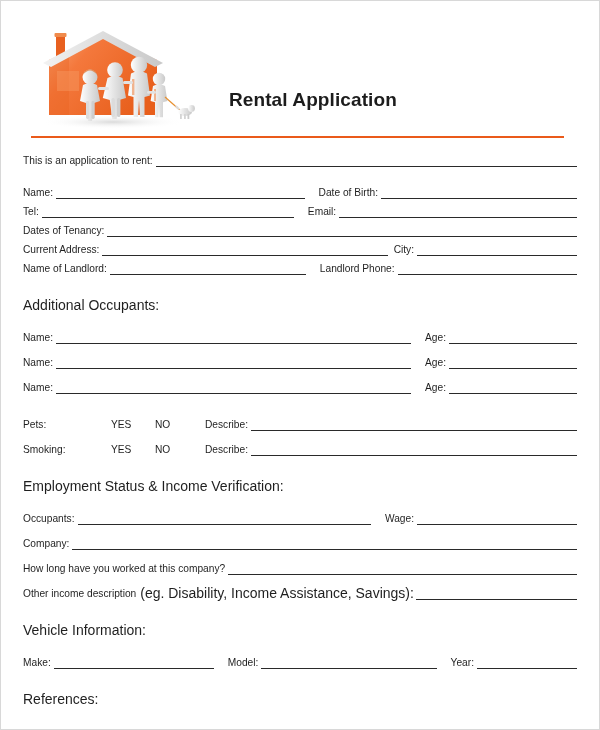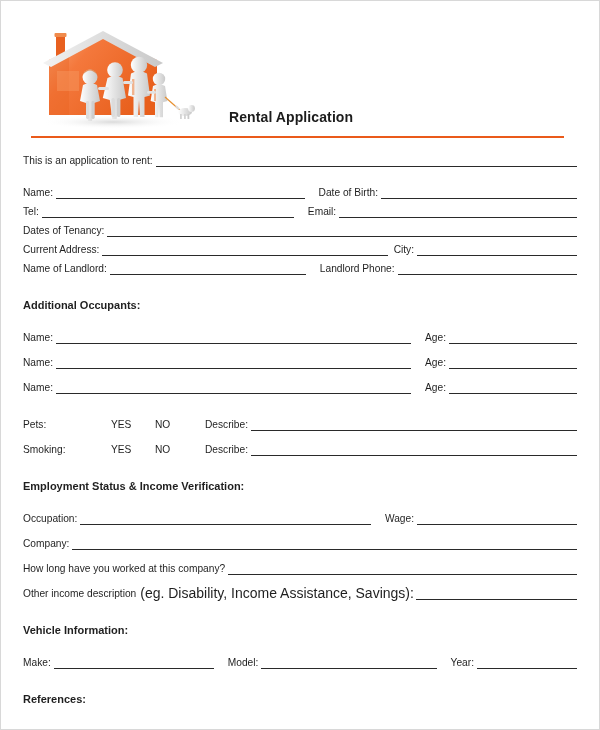--- a/index.html
+++ b/index.html
@@ -28,22 +28,22 @@
   .logo {
     position: absolute;
     left: 34px;
     top: 26px;
     width: 160px;
     height: 102px;
   }
   .doc-title {
     position: absolute;
     left: 228px;
-    top: 108px;
-    font-size: 14px;
+    top: 88px;
+    font-size: 19px;
     font-weight: bold;
     color: #1c1c1c;
     letter-spacing: 0.1px;
   }
   .divider {
     position: absolute;
     left: 30px;
     top: 135px;
     width: 533px;
     height: 2px;
@@ -73,22 +73,22 @@
     flex: 0 0 auto;
     line-height: 13px;
     padding-right: 3px;
   }
   .lbl.tiny {
     font-size: 14px;
     padding-right: 2px;
     padding-left: 1px;
   }
   .section-head {
-    font-weight: bold;
-    font-size: 11px;
+    font-weight: normal;
+    font-size: 14px;
     line-height: 14px;
   }
 
   
   .fill {
     flex: 1 1 auto;
     border-bottom: 1px solid #2a2a2a;
     height: 11px;
     min-width: 10px;
   }
@@ -297,21 +297,21 @@
     </div>
 
     <div class="block-gap-lg"></div>
 
     <div class="row">
       <span class="section-head">Employment Status &amp; Income Verification:</span>
     </div>
     <div class="block-gap"></div>
 
     <div class="row">
-      <span class="lbl">Occupation:</span>
+      <span class="lbl">Occupants:</span>
       <span class="fill"></span>
       <span class="spacer-s"></span>
       <span class="lbl">Wage:</span>
       <span class="fill w3"></span>
     </div>
 
     <div class="row gap-small">
       <span class="lbl">Company:</span>
       <span class="fill"></span>
     </div>

